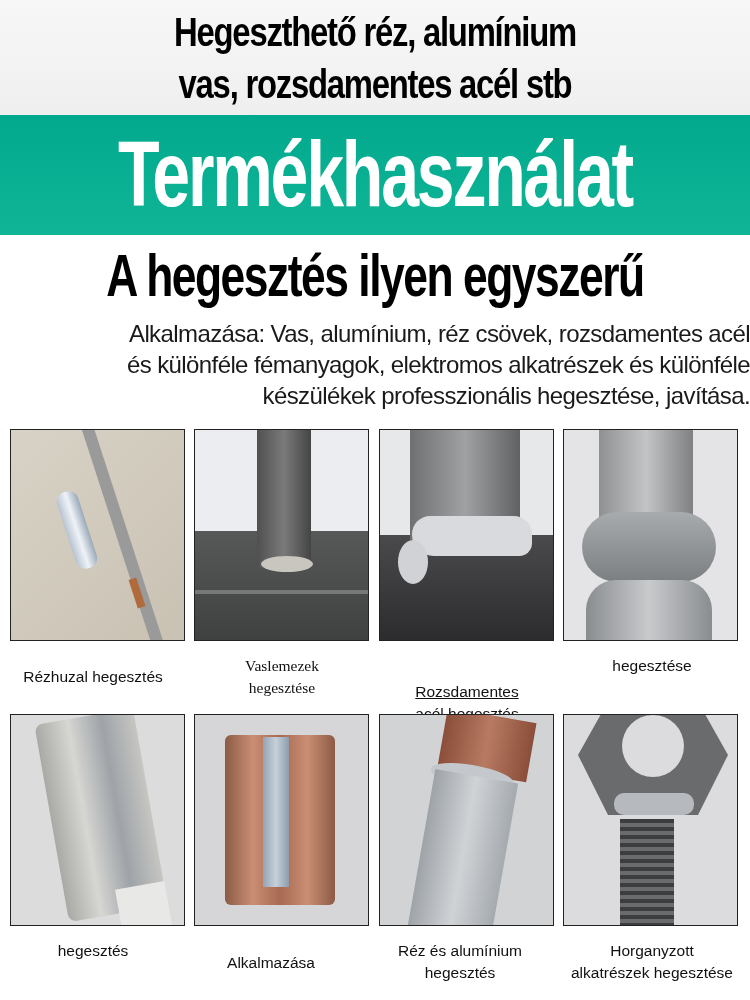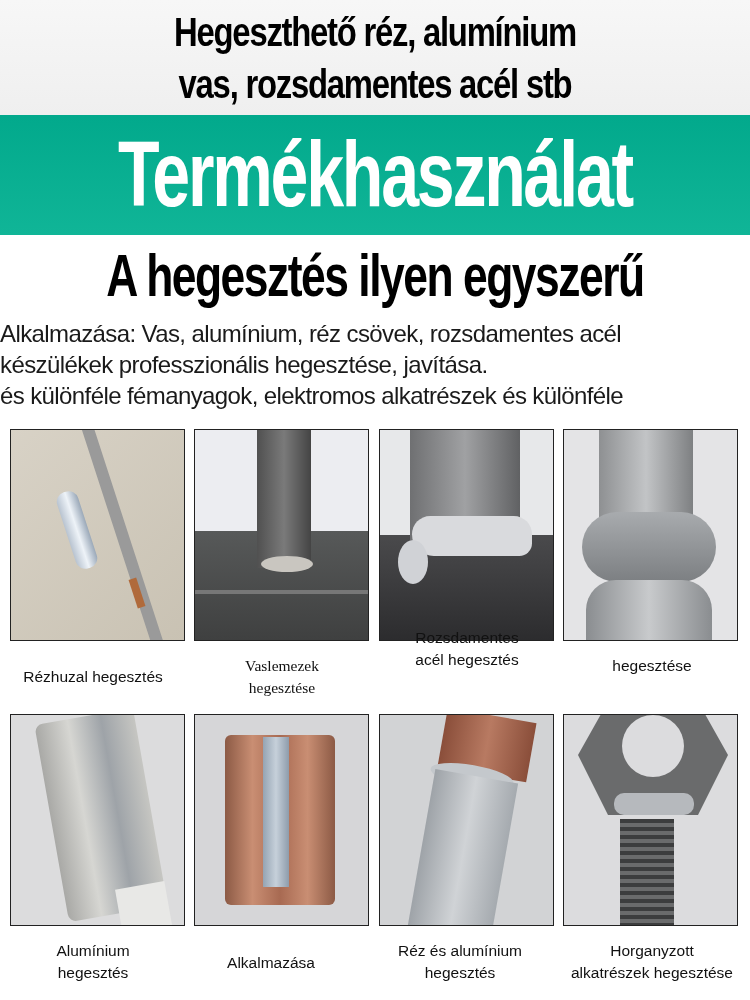--- a/index.html
+++ b/index.html
@@ -2,41 +2,41 @@
 <html><head>
 <meta charset="utf-8">
 <style>
   html,body{margin:0;padding:0;}
   body{width:750px;height:1000px;background:#ffffff;position:relative;overflow:hidden;font-family:"Liberation Sans",sans-serif;}
   .top{position:absolute;left:0;top:0;width:750px;height:115px;background:linear-gradient(#f7f7f7,#efefef);}
   .top-title{position:absolute;left:0;width:750px;text-align:center;font-family:"Liberation Sans",sans-serif;font-weight:bold;font-size:40px;color:#000;letter-spacing:-1.5px;transform:scaleX(0.82);transform-origin:center;line-height:48px;}
   .band{position:absolute;left:0;top:115px;width:750px;height:120px;background:linear-gradient(#02a98c,#10b597);}
   .band-title{position:absolute;left:0;top:124px;width:750px;text-align:center;color:#fff;font-weight:bold;font-size:92px;line-height:100px;letter-spacing:-3px;transform:scaleX(0.74);transform-origin:center;}
   .headline{position:absolute;left:0;top:243px;width:750px;text-align:center;color:#000;font-weight:bold;font-size:60px;line-height:66px;letter-spacing:-2px;transform:scaleX(0.74);transform-origin:center;}
-  .desc{position:absolute;left:0;top:318px;width:750px;text-align:left;color:#1a1a1a;font-size:24px;line-height:31px;letter-spacing:-0.6px;}
+  .desc{position:absolute;left:0;top:318px;width:750px;text-align:right;color:#1a1a1a;font-size:24px;line-height:31px;letter-spacing:-0.6px;}
   .photo{position:absolute;width:175px;height:212px;border:1px solid #222;box-sizing:border-box;overflow:hidden;}
   .cap{position:absolute;width:186px;text-align:center;color:#111;font-size:15.5px;line-height:22px;}
   .shape{position:absolute;}
 </style>
 </head>
 <body>
 
 <div class="top"></div>
 <div class="top-title" style="top:8px">Hegeszthető réz, alumínium</div>
 <div class="top-title" style="top:60px">vas, rozsdamentes acél stb</div>
 
 <div class="band"></div>
 <div class="band-title">Termékhasználat</div>
 
 <div class="headline">A hegesztés ilyen egyszerű</div>
 
 <div class="desc">
   <div>Alkalmazása: Vas, alumínium, réz csövek, rozsdamentes acél</div>
+  <div>és különféle fémanyagok, elektromos alkatrészek és különféle</div>
   <div>készülékek professzionális hegesztése, javítása.</div>
-  <div>és különféle fémanyagok, elektromos alkatrészek és különféle</div>
 </div>
 
 <div class="photo" style="left:10px;top:429px;background:linear-gradient(135deg,#d8d2c6,#c9c2b3);">
   <div class="shape" style="left:68px;top:-10px;width:12px;height:240px;background:#9a9a9a;transform:rotate(-18deg);transform-origin:top;border-radius:6px;"></div>
   <div class="shape" style="left:55px;top:60px;width:22px;height:80px;background:linear-gradient(90deg,#b8c3d0,#eef3f8,#9aa8b8);transform:rotate(-18deg);border-radius:10px;"></div>
   <div class="shape" style="left:122px;top:148px;width:8px;height:30px;background:#b06a3b;transform:rotate(-18deg);"></div>
 </div>
 <div class="photo" style="left:194px;top:429px;background:linear-gradient(#ecedf1 0 48%,#575959 48%,#3f4040 100%);">
   <div class="shape" style="left:62px;top:0;width:54px;height:138px;background:linear-gradient(90deg,#505050,#7a7a7a,#444);"></div>
   <div class="shape" style="left:66px;top:126px;width:52px;height:16px;background:#c9c6c0;border-radius:50%;"></div>
@@ -53,21 +53,21 @@
   <div class="shape" style="left:22px;top:150px;width:126px;height:62px;background:linear-gradient(90deg,#8a8d90,#c8cacc,#8a8d90);border-radius:30px 30px 0 0;"></div>
 </div>
 
 <div class="cap" style="left:0px;top:666px;text-align:center;">
     <div>Rézhuzal hegesztés</div>
   </div>
 <div class="cap" style="left:189px;top:655px;font-family:Liberation Serif, serif;">
     <div>Vaslemezek</div>
     <div>hegesztése</div>
   </div>
-<div class="cap" style="left:374px;top:627px;">
+<div class="cap" style="left:374px;top:681px;text-decoration:underline;">
     <div>Rozsdamentes</div>
     <div>acél hegesztés</div>
   </div>
 <div class="cap" style="left:554px;top:655px;width:196px;">
     <div>hegesztése</div>
   </div>
 
 <div class="photo" style="left:10px;top:714px;background:#dcdcdd;">
   <div class="shape" style="left:40px;top:0;width:100px;height:200px;background:linear-gradient(90deg,#a9a9a6,#d6d6d2,#9ea3a8,#c6c6c2);transform:rotate(-10deg);border-radius:8px;"></div>
   <div class="shape" style="left:108px;top:170px;width:50px;height:50px;background:#e8e8e6;transform:rotate(-10deg);"></div>
@@ -82,21 +82,20 @@
   <div class="shape" style="left:40px;top:60px;width:84px;height:170px;background:linear-gradient(90deg,#9ea3a8,#d0d3d6,#a5aaaf);transform:rotate(10deg);"></div>
 </div>
 <div class="photo" style="left:563px;top:714px;background:#dcdcde;">
   <div class="shape" style="left:14px;top:0;width:150px;height:100px;background:#6a6b6c;clip-path:polygon(15% 0,85% 0,100% 40%,80% 100%,20% 100%,0 40%);"></div>
   <div class="shape" style="left:58px;top:0;width:62px;height:62px;background:#dcdcde;border-radius:50%;"></div>
   <div class="shape" style="left:50px;top:78px;width:80px;height:22px;background:#b6b9bd;border-radius:10px;"></div>
   <div class="shape" style="left:56px;top:104px;width:54px;height:110px;background:repeating-linear-gradient(#3c3d3e 0 4px,#6a6b6c 4px 8px);"></div>
 </div>
 
 <div class="cap" style="left:0px;top:940px;">
-    <div>Alumínium</div>
     <div>hegesztés</div>
   </div>
 <div class="cap" style="left:178px;top:952px;">
     <div>Alkalmazása</div>
   </div>
 <div class="cap" style="left:367px;top:940px;">
     <div>Réz és alumínium</div>
     <div>hegesztés</div>
   </div>
 <div class="cap" style="left:554px;top:940px;width:196px;">

